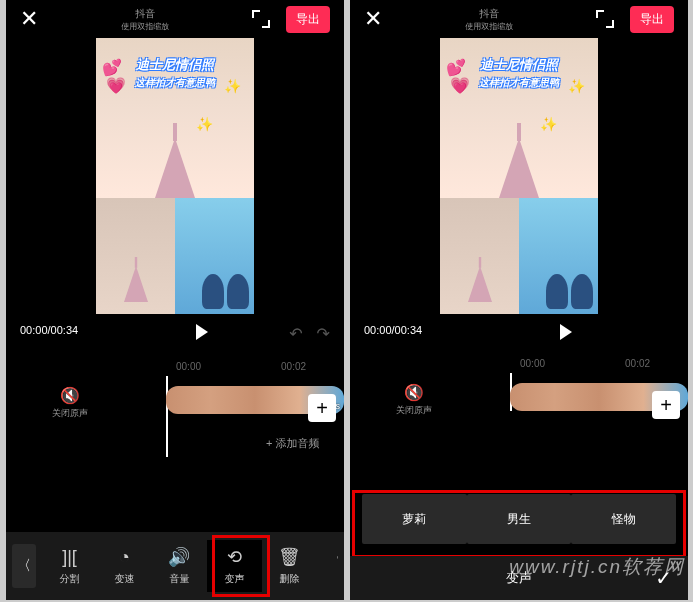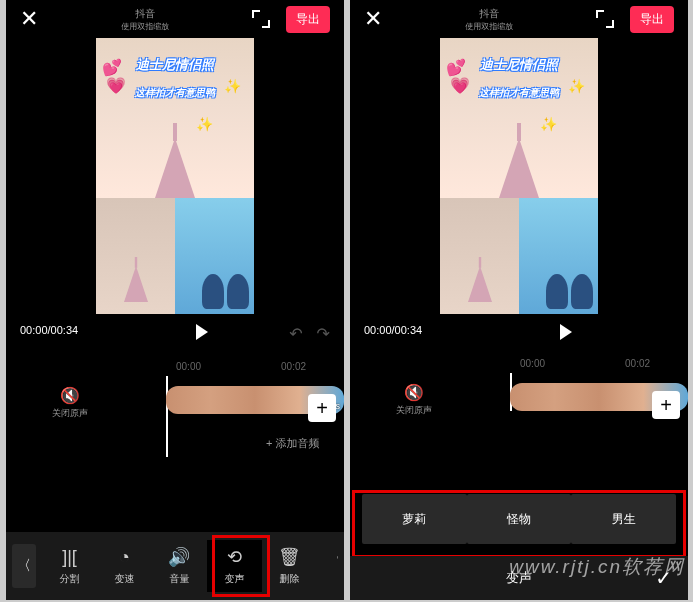--- a/index.html
+++ b/index.html
@@ -13,21 +13,21 @@
 .topbar .center .tiny{font-size:8px}
 .topbar .right-ctrl{display:flex;align-items:center;gap:16px}
 .expand-icon{width:18px;height:18px;position:relative}
 .expand-icon::before,.expand-icon::after{content:"";position:absolute;width:6px;height:6px;border:2px solid #fff}
 .expand-icon::before{top:0;left:0;border-right:none;border-bottom:none}
 .expand-icon::after{bottom:0;right:0;border-left:none;border-top:none}
 .export-btn{background:#fe2c55;color:#fff;border-radius:4px;padding:5px 10px;font-size:12px;font-weight:500}
 .preview{height:276px;display:flex;justify-content:center;align-items:flex-start;padding-top:0}
 .video-frame{width:158px;height:276px;background:#f5f5f5;position:relative;overflow:hidden}
 .overlay-text{position:absolute;top:18px;left:8px;right:8px;text-align:center;font-size:13px;font-weight:700;color:#fff;text-shadow:-1px -1px 0 #2e7bff,1px -1px 0 #2e7bff,-1px 1px 0 #2e7bff,1px 1px 0 #2e7bff;font-style:italic}
-.overlay-text .line2{font-size:10px;margin-top:12px}
+.overlay-text .line2{font-size:10px;margin-top:2px}
 .heart{position:absolute;color:#ff4d88;font-size:16px}
 .heart.h1{top:20px;left:6px}
 .heart.h2{top:38px;left:10px}
 .sparkle{position:absolute;color:#ffd700;font-size:14px}
 .sparkle.s1{top:40px;right:12px}
 .sparkle.s2{top:78px;right:40px}
 .photo-grid{position:absolute;top:0;left:0;right:0;bottom:0;display:grid;grid-template-rows:58% 42%}
 .photo-top{background:linear-gradient(180deg,#e8d5c4 0%,#f0ddd0 40%,#ffe8dc 100%);position:relative}
 .castle{position:absolute;bottom:0;left:50%;transform:translateX(-50%);width:0;height:0;border-left:20px solid transparent;border-right:20px solid transparent;border-bottom:60px solid #d4a5b5}
 .castle::before{content:"";position:absolute;top:-15px;left:-2px;width:4px;height:18px;background:#d4a5b5}
@@ -225,22 +225,22 @@
         <div class="mute-icon">🔇</div>
         <div>关闭原声</div>
       </div>
       <div class="clip-strip"></div>
       <div class="add-btn">+</div>
     </div>
   </div>
 
   <div class="voice-options">
     <div class="voice-opt">萝莉</div>
+    <div class="voice-opt">男生</div>
     <div class="voice-opt">怪物</div>
-    <div class="voice-opt">男生</div>
   </div>
   <div class="red-box options-hl"></div>
 
   <div class="confirm-bar">
     <span>变声</span>
     <span class="check-icon">✓</span>
   </div>
 </div>
 
 <div class="watermark">www.rjtj.cn软荐网</div>

